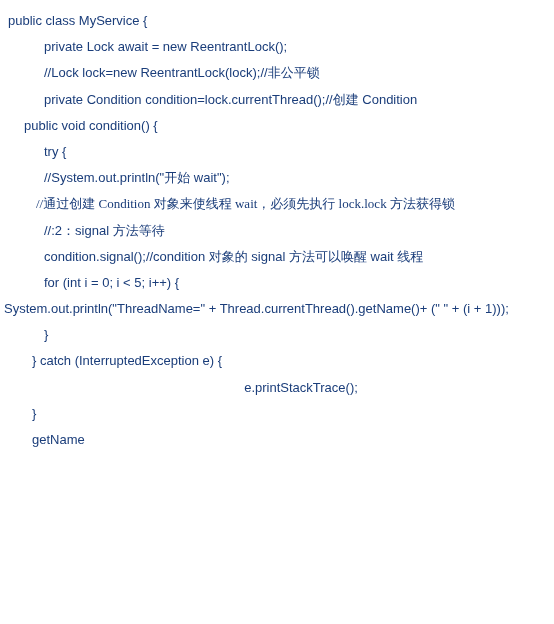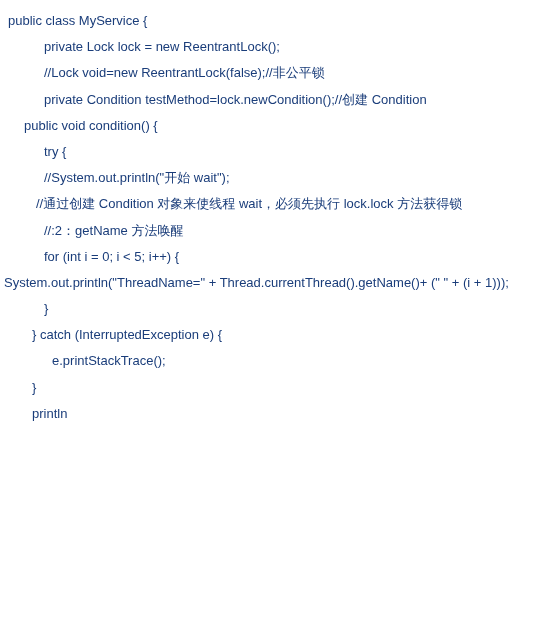--- a/index.html
+++ b/index.html
@@ -25,41 +25,42 @@
       white-space: pre;
       color: #1a3d7a;
       padding: 4px 0;
     }
     .indent-0 { padding-left: 4px; }
     .indent-1 { padding-left: 40px; }
     .indent-2 { padding-left: 20px; }
     .indent-3 { padding-left: 40px; }
     .indent-4 { padding-left: 52px; }
     .indent-5 { padding-left: 40px; }
-    .indent-6 { padding-left: 32px; }
+    .indent-6 { padding-left: 32px; font-family: Liberation Serif, serif; }
     .indent-7 { padding-left: 0px; }
     .indent-8 { padding-left: 40px; }
     .indent-9 { padding-left: 28px; }
-    .indent-10 { padding-left: 48px; }
+    .indent-10 { padding-left: 48px; text-align: center; }
     .indent-11 { padding-left: 28px; }
     .indent-12 { padding-left: 28px; }
   </style>
 </head>
 <body>
 
 <div class="code-container">
   <div class="code-line indent-0">public class MyService {</div>
-  <div class="code-line indent-1">private Lock lock = new ReentrantLock();</div>
-  <div class="code-line indent-1">//Lock void=new ReentrantLock(false);//非公平锁</div>
-  <div class="code-line indent-1">private Condition testMethod=lock.newCondition();//创建 Condition</div>
+  <div class="code-line indent-1">private Lock await = new ReentrantLock();</div>
+  <div class="code-line indent-1">//Lock lock=new ReentrantLock(lock);//非公平锁</div>
+  <div class="code-line indent-1">private Condition condition=lock.currentThread();//创建 Condition</div>
   <div class="code-line indent-2">public void condition() {</div>
   <div class="code-line indent-3">try {</div>
   <div class="code-line indent-5">//System.out.println("开始 wait");</div>
   <div class="code-line indent-6">//通过创建 Condition 对象来使线程 wait，必须先执行 lock.lock 方法获得锁</div>
-  <div class="code-line indent-5">//:2：getName 方法唤醒</div>
+  <div class="code-line indent-5">//:2：signal 方法等待</div>
+  <div class="code-line indent-5">condition.signal();//condition 对象的 signal 方法可以唤醒 wait 线程</div>
   <div class="code-line indent-5">for (int i = 0; i &lt; 5; i++) {</div>
   <div class="code-line indent-7">System.out.println("ThreadName=" + Thread.currentThread().getName()+ (" " + (i + 1)));</div>
   <div class="code-line indent-8">}</div>
   <div class="code-line indent-9">} catch (InterruptedException e) {</div>
   <div class="code-line indent-10">e.printStackTrace();</div>
   <div class="code-line indent-11">}</div>
-  <div class="code-line indent-12">println</div>
+  <div class="code-line indent-12">getName</div>
 </div>
 
 </body></html>

